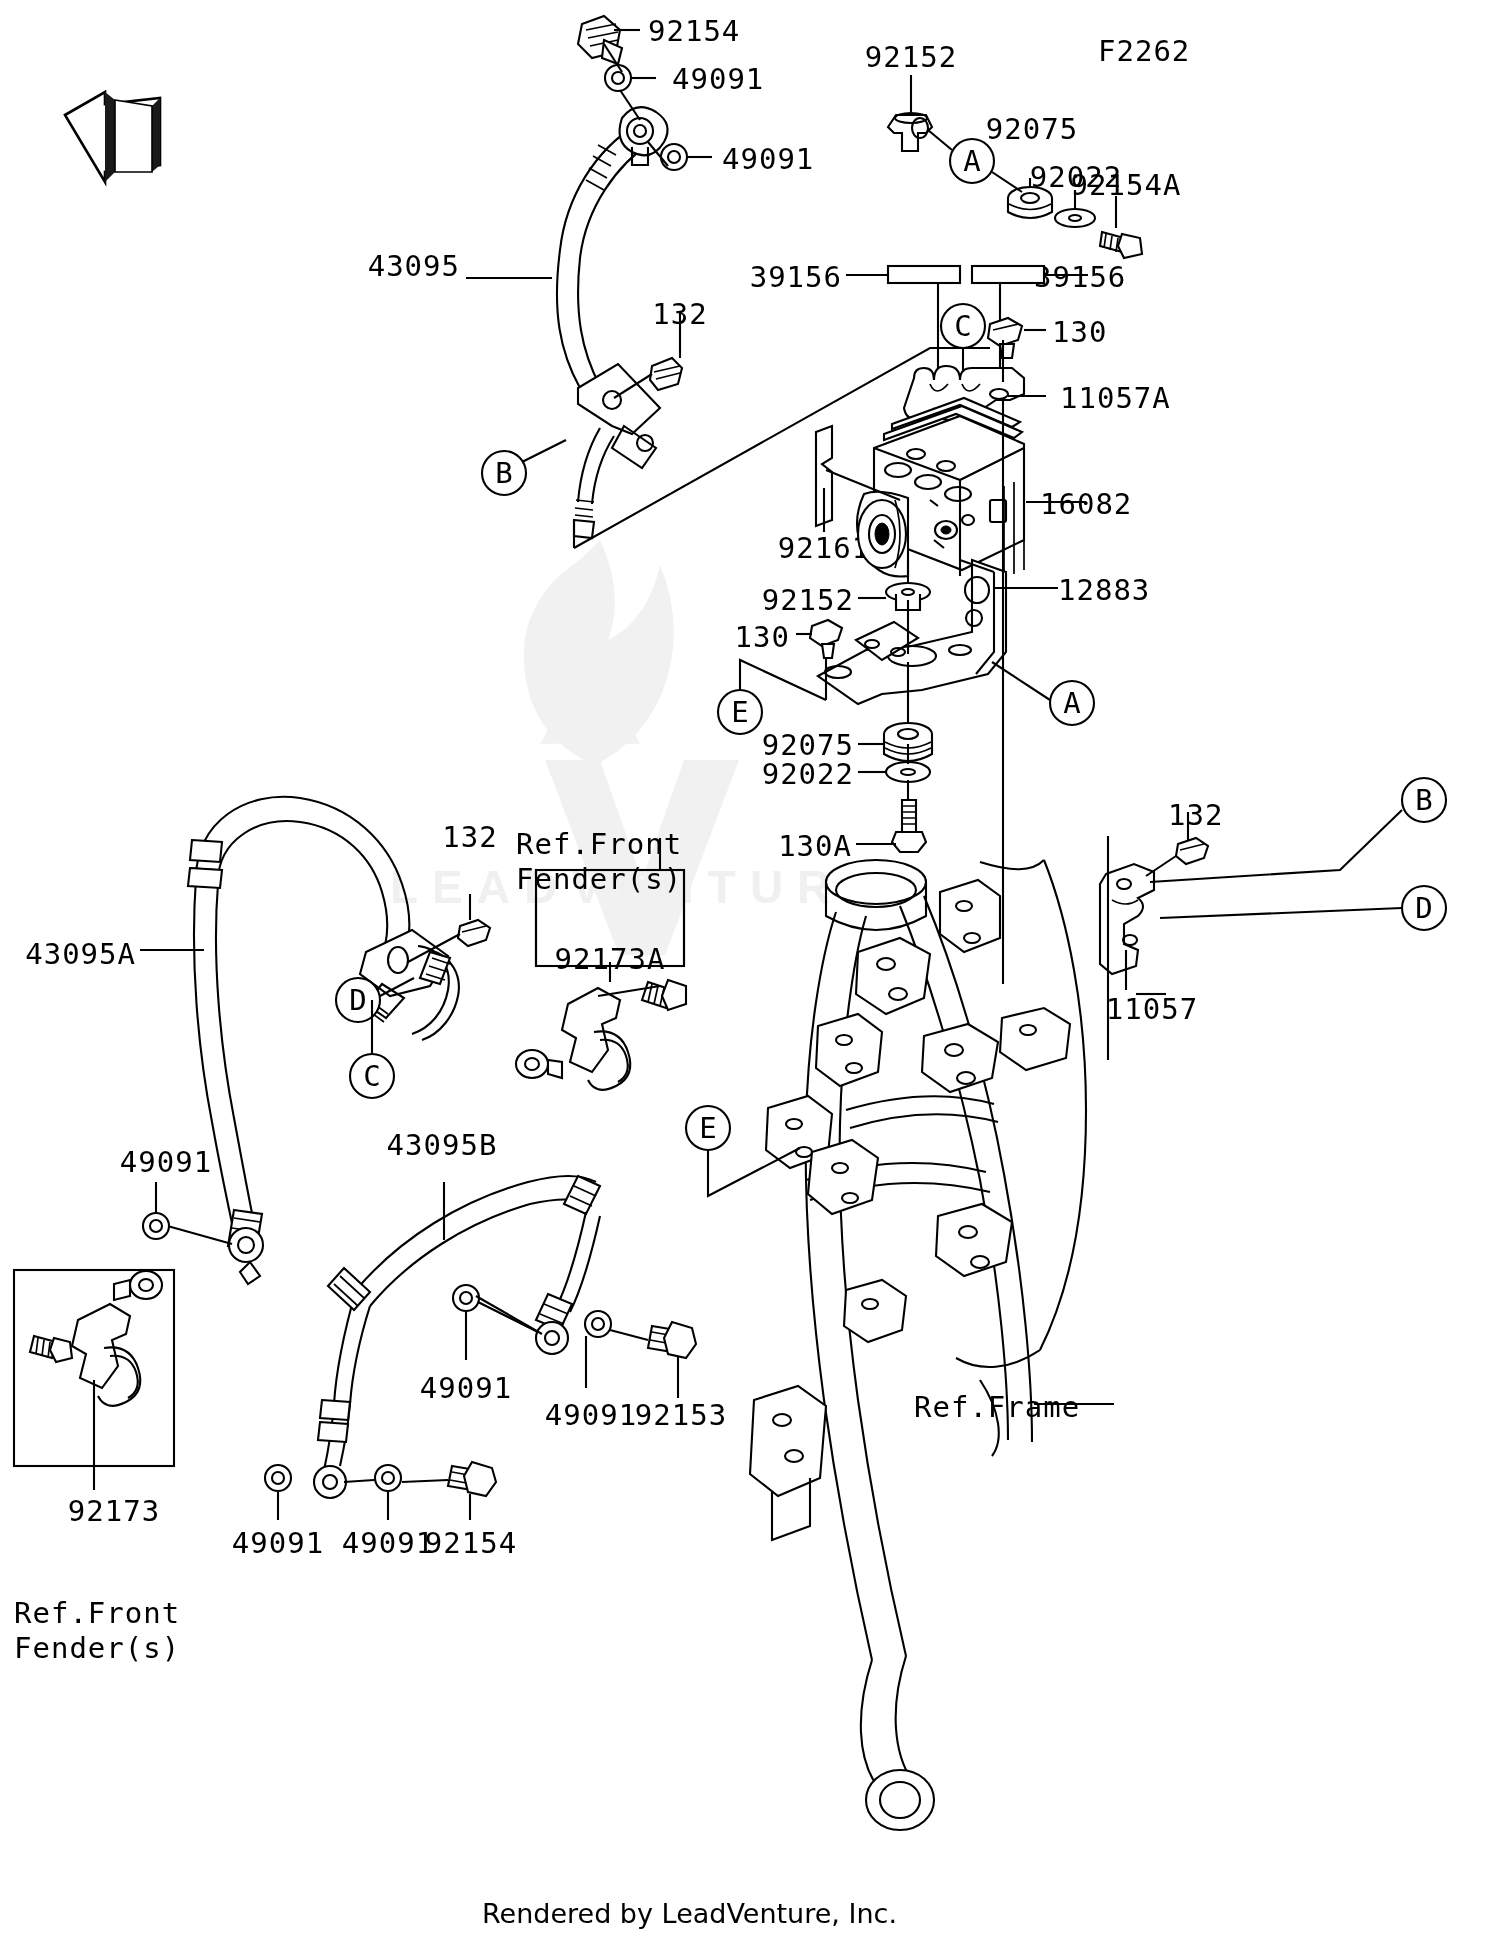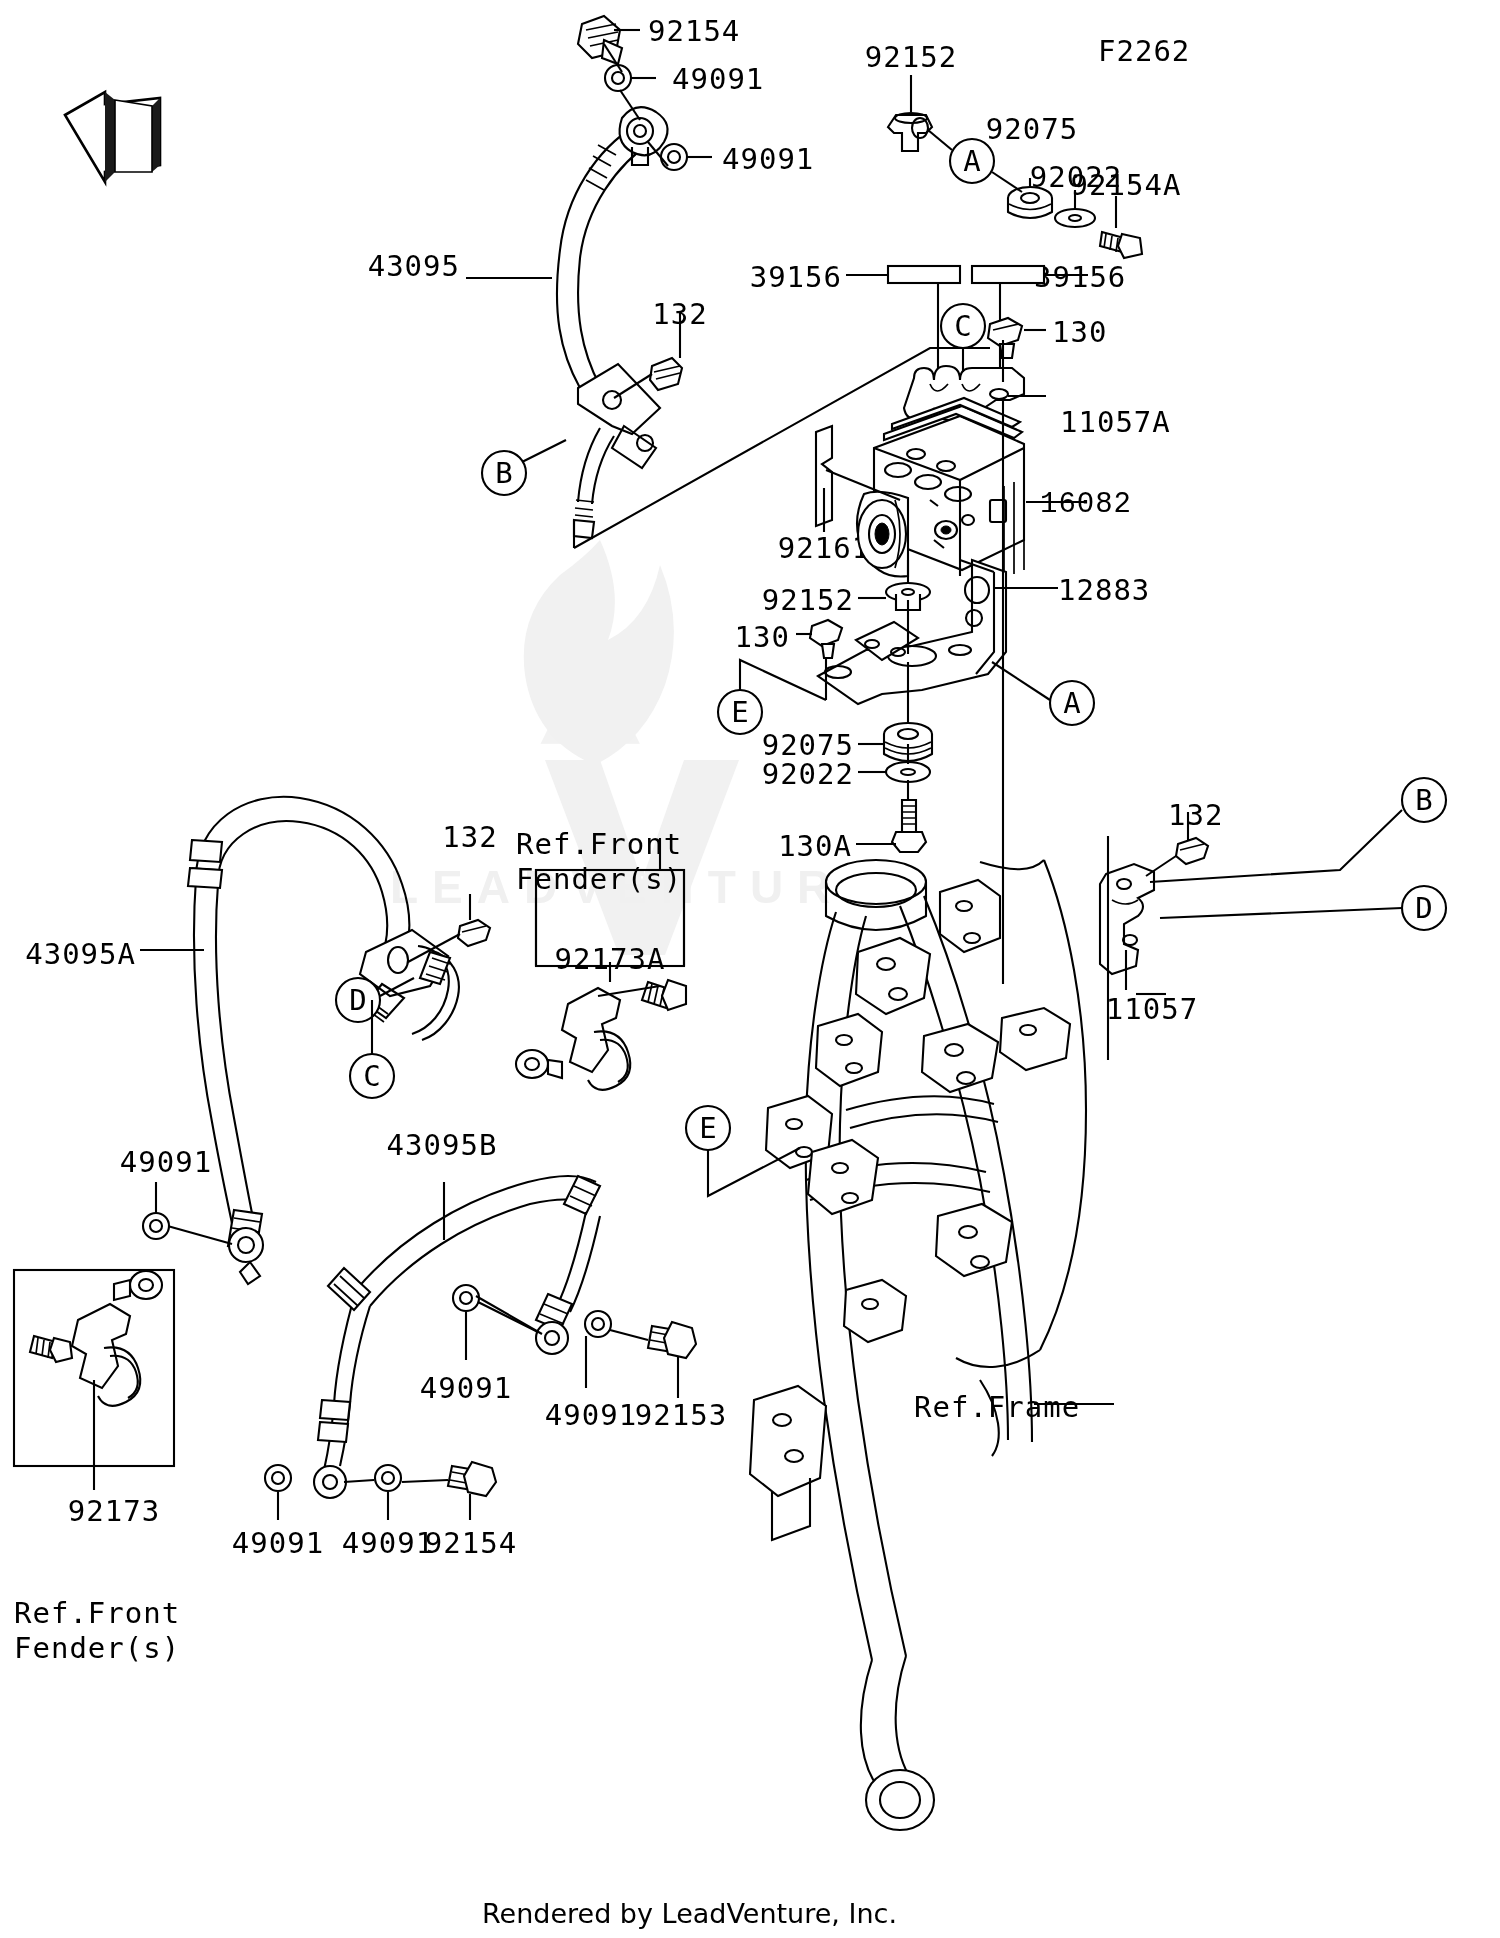--- a/index.html
+++ b/index.html
@@ -527,22 +527,22 @@
   <div class="lbl c" style="left:911px;top:40px;">92152</div>
   <div class="lbl c" style="left:1032px;top:112px;">92075</div>
   <div class="lbl c" style="left:1076px;top:160px;">92022</div>
   <div class="lbl c" style="left:1126px;top:168px;">92154A</div>
   <div class="lbl" style="left:1098px;top:34px;">F2262</div>
 
   <div class="lbl r" style="left:842px;top:260px;">39156</div>
   <div class="lbl" style="left:1034px;top:260px;">39156</div>
 
   <div class="lbl" style="left:1052px;top:315px;">130</div>
-  <div class="lbl" style="left:1060px;top:381px;margin-top:24px;">11057A</div>
-  <div class="lbl" style="left:1040px;top:487px;font-family:Liberation Mono, monospace;">16082</div>
+  <div class="lbl" style="left:1060px;top:381px;">11057A</div>
+  <div class="lbl" style="left:1040px;top:487px;">16082</div>
   <div class="lbl c" style="left:824px;top:531px;">92161</div>
   <div class="lbl" style="left:1058px;top:573px;">12883</div>
   <div class="lbl r" style="left:854px;top:583px;">92152</div>
   <div class="lbl r" style="left:790px;top:620px;">130</div>
   <div class="lbl r" style="left:854px;top:728px;">92075</div>
   <div class="lbl r" style="left:854px;top:757px;">92022</div>
   <div class="lbl r" style="left:852px;top:829px;">130A</div>
 
   <div class="lbl" style="left:1168px;top:798px;">132</div>
   <div class="lbl c" style="left:1152px;top:992px;">11057</div>

